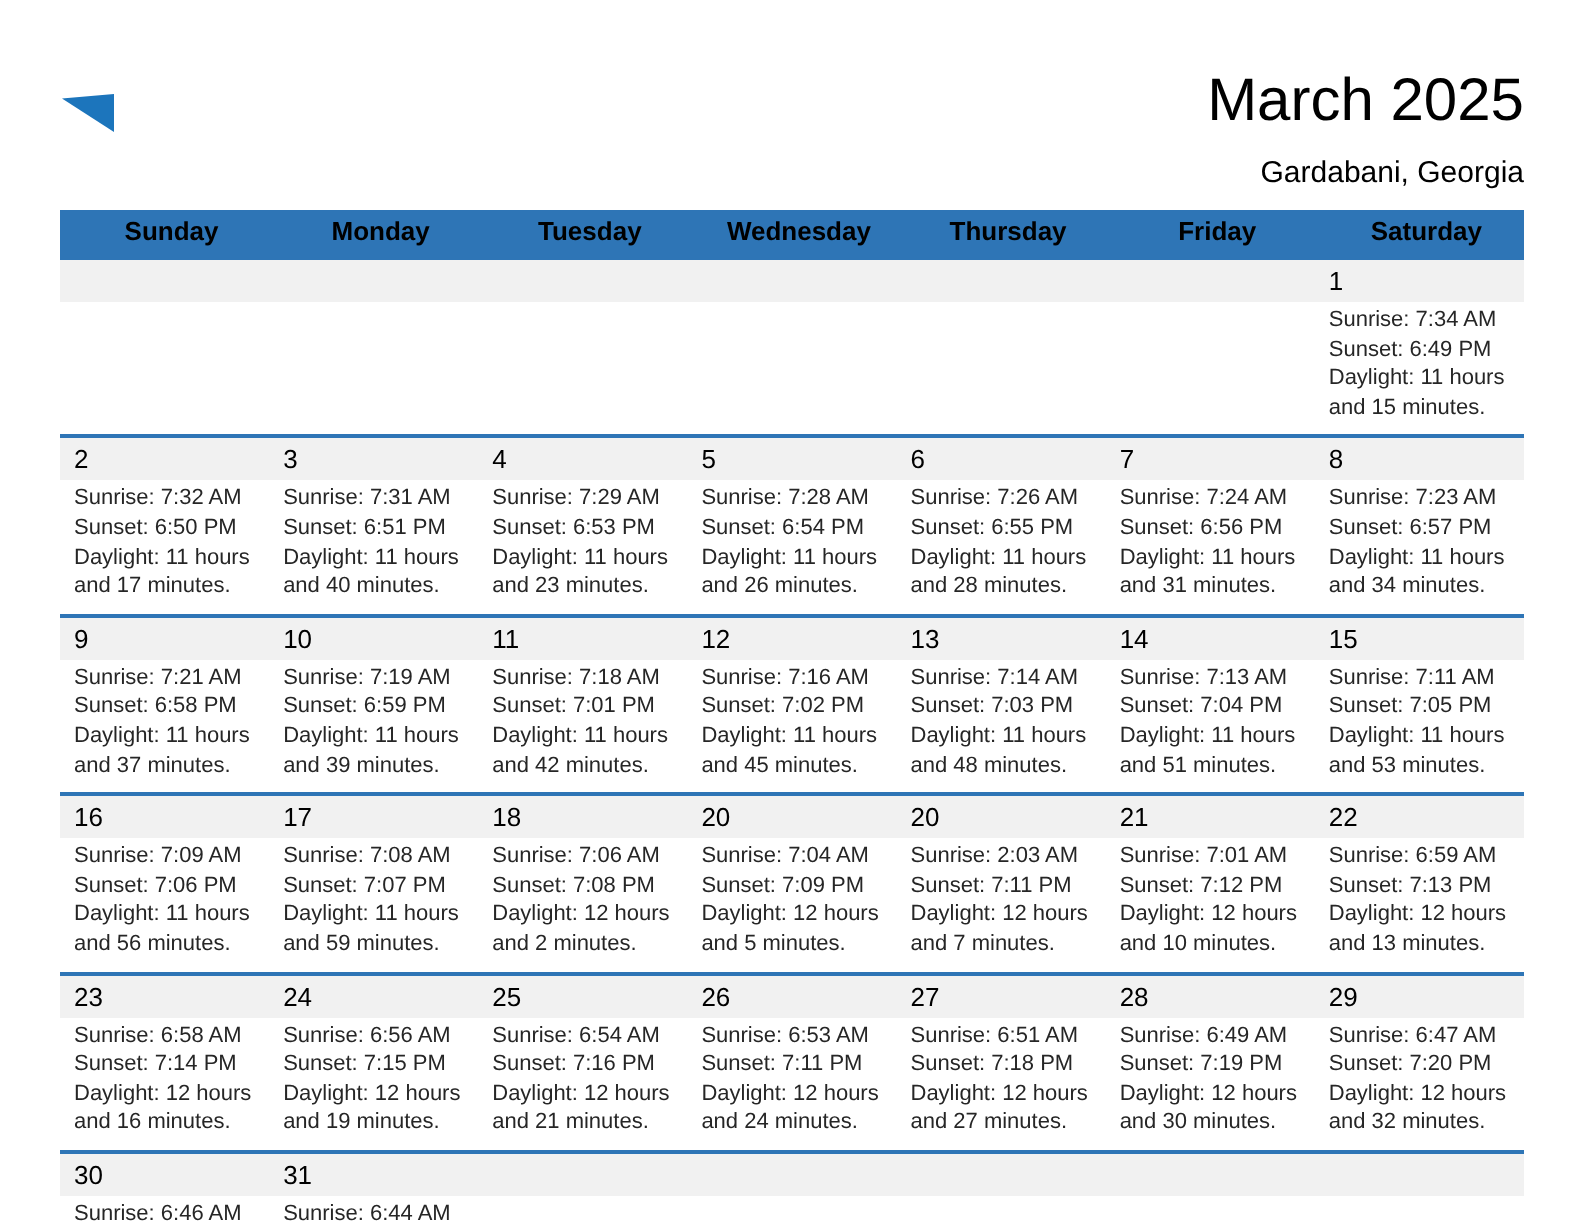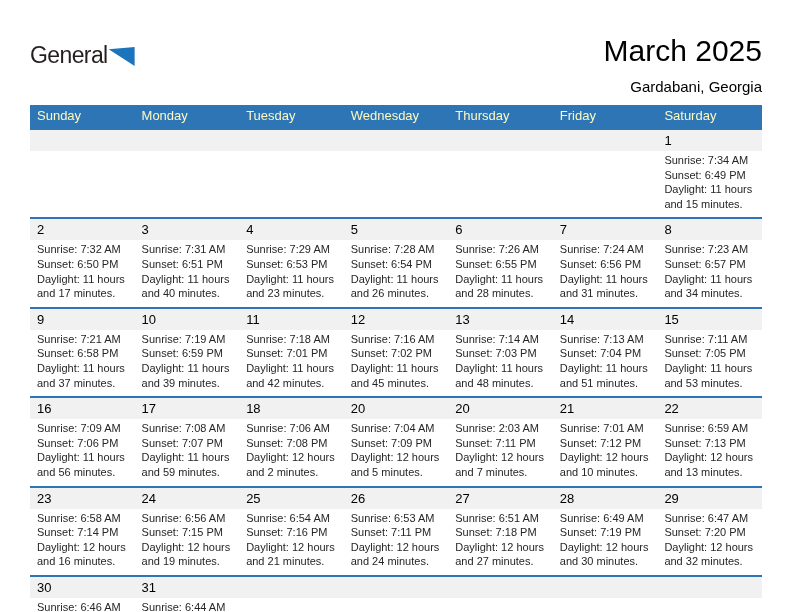--- a/index.html
+++ b/index.html
@@ -23,42 +23,42 @@
   .logo-blue { font-size:23px; color:#1c87d5; line-height:1; margin-top:-4px; padding-left:44px; letter-spacing:-0.6px; }
   
   .title { position:absolute; top:34px; right:30px; font-size:30px; color:#000; }
   .subtitle { position:absolute; top:78px; right:30px; font-size:15px; color:#000;margin-left:44px; }
   
   table.cal {
     position:absolute; left:30px; top:105px;
     width:732px; border-collapse:collapse; table-layout:fixed;
   }
   .cal th {
-    background:#2e75b6; color:#fef9c3;
-    font-weight:normal; font-size:13px; text-align:left;
+    background:#2e75b6; color:#000000;
+    font-weight:bold; font-size:13px; text-align:center;
     padding:3px 0 5px 7px;
   }
   .cal tbody tr { border-top:2px solid #2e75b6; }
   .cal td { vertical-align:top; padding:0; height:71px; }
   .band {
     background:#f1f1f1; height:16px;
     font-size:13px; color:#000;
     padding:3px 0 2px 7px;
   }
   .info {
     padding:2px 3px 6px 7px;
     font-size:11px; line-height:14.6px; color:#262626;
   }
 </style>
 </head>
 <body>
 
 <div class="logo">
   <div class="logo-row">
-    <span class="logo-general">General</span><span class="logo-triangle"></span>
+    <span class="logo-triangle"></span>
   </div>
 </div>
 
 <div class="title">March 2025</div>
 <div class="subtitle">Gardabani, Georgia</div>
 
 <table class="cal">
   <thead>
     <tr>
       <th>Sunday</th>

